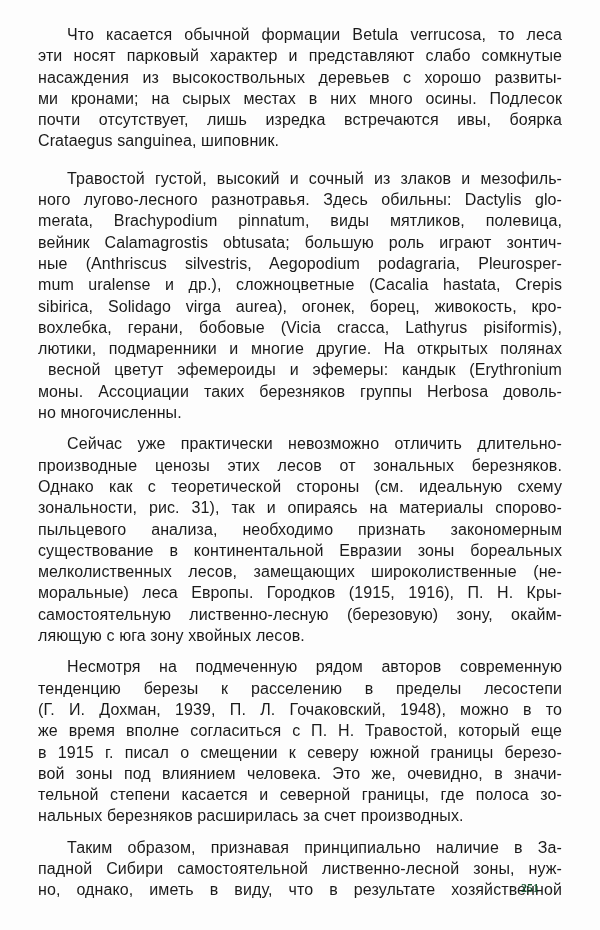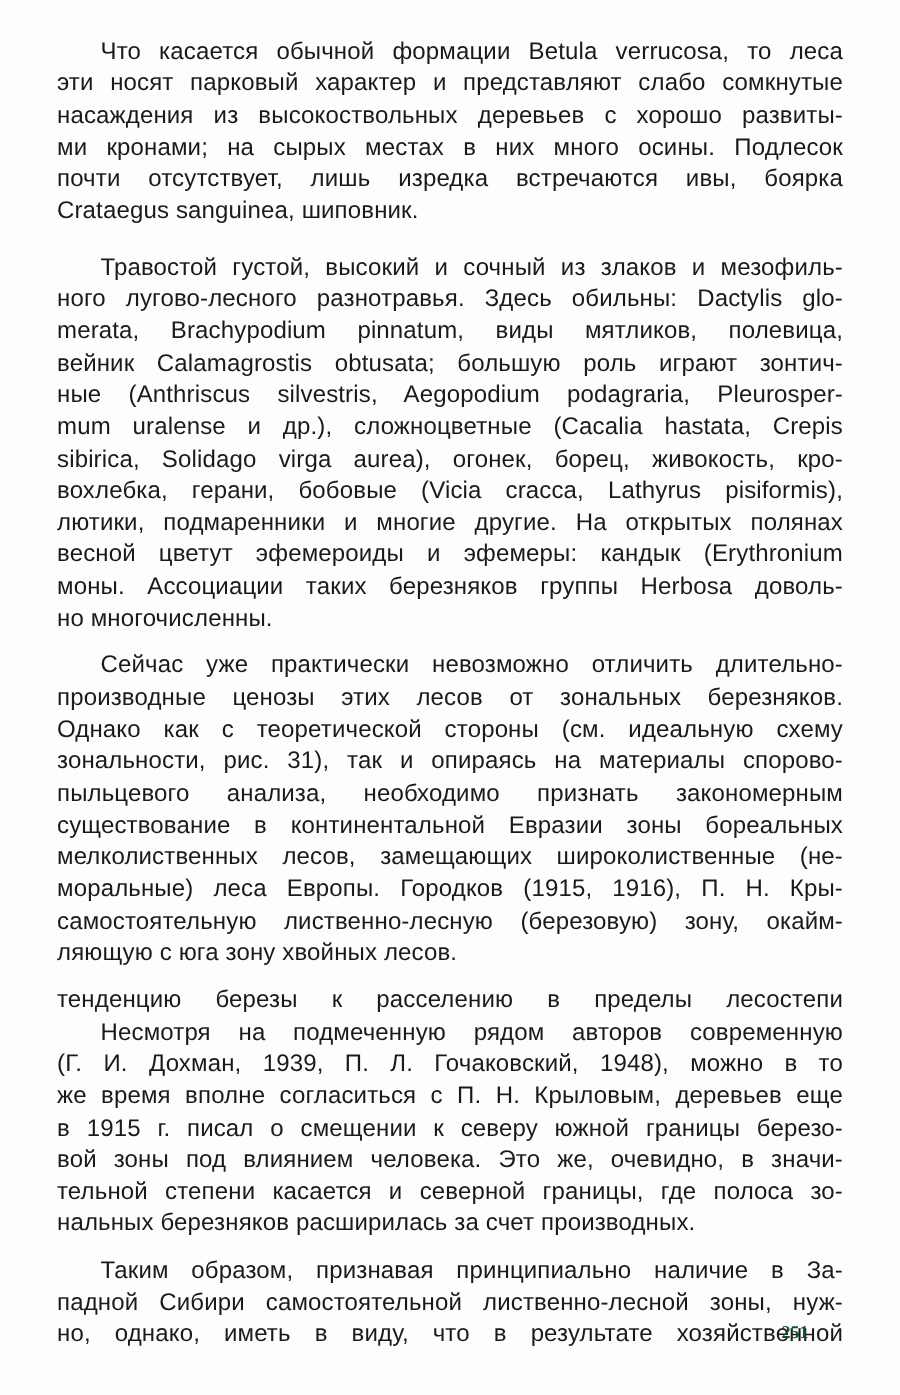--- a/index.html
+++ b/index.html
@@ -51,43 +51,43 @@
     <p class="para">
       <span class="line indent" style="white-space: nowrap; margin-top: 16px;">Травостой густой, высокий и сочный из злаков и мезофиль-</span>
       <span class="line" style="white-space: nowrap;">ного лугово-лесного разнотравья. Здесь обильны: Dactylis glo-</span>
       <span class="line" style="white-space: nowrap;">merata, Brachypodium pinnatum, виды мятликов, полевица,</span>
       <span class="line" style="white-space: nowrap;">вейник Calamagrostis obtusata; большую роль играют зонтич-</span>
       <span class="line" style="white-space: nowrap;">ные (Anthriscus silvestris, Aegopodium podagraria, Pleurosper-</span>
       <span class="line" style="white-space: nowrap;">mum uralense и др.), сложноцветные (Cacalia hastata, Crepis</span>
       <span class="line" style="white-space: nowrap;">sibirica, Solidago virga aurea), огонек, борец, живокость, кро-</span>
       <span class="line" style="white-space: nowrap;">вохлебка, герани, бобовые (Vicia cracca, Lathyrus pisiformis),</span>
       <span class="line" style="white-space: nowrap;">лютики, подмаренники и многие другие. На открытых полянах</span>
-      <span class="line" style="white-space: nowrap;">весной цветут эфемероиды и эфемеры: кандык (Erythronium</span>
+      <span class="line" style="white-space: nowrap; margin-left: 10px;">весной цветут эфемероиды и эфемеры: кандык (Erythronium</span>
       <span class="line" style="white-space: nowrap;">моны. Ассоциации таких березняков группы Herbosa доволь-</span>
       <span class="line last" style="white-space: nowrap;">но многочисленны.</span>
     </p>
 
     <p class="para">
       <span class="line indent" style="white-space: nowrap;">Сейчас уже практически невозможно отличить длительно-</span>
       <span class="line" style="white-space: nowrap;">производные ценозы этих лесов от зональных березняков.</span>
       <span class="line" style="white-space: nowrap;">Однако как с теоретической стороны (см. идеальную схему</span>
       <span class="line" style="white-space: nowrap;">зональности, рис. 31), так и опираясь на материалы спорово-</span>
       <span class="line" style="white-space: nowrap;">пыльцевого анализа, необходимо признать закономерным</span>
       <span class="line" style="white-space: nowrap;">существование в континентальной Евразии зоны бореальных</span>
       <span class="line" style="white-space: nowrap;">мелколиственных лесов, замещающих широколиственные (не-</span>
       <span class="line" style="white-space: nowrap;">моральные) леса Европы. Городков (1915, 1916), П. Н. Кры-</span>
       <span class="line" style="white-space: nowrap;">самостоятельную лиственно-лесную (березовую) зону, окайм-</span>
       <span class="line last" style="white-space: nowrap;">ляющую с юга зону хвойных лесов.</span>
     </p>
 
     <p class="para">
+      <span class="line indent" style="white-space: nowrap;">Несмотря на подмеченную рядом авторов современную</span>
       <span class="line" style="white-space: nowrap;">тенденцию березы к расселению в пределы лесостепи</span>
-      <span class="line indent" style="white-space: nowrap;">Несмотря на подмеченную рядом авторов современную</span>
       <span class="line" style="white-space: nowrap;">(Г. И. Дохман, 1939, П. Л. Гочаковский, 1948), можно в то</span>
-      <span class="line" style="white-space: nowrap;">же время вполне согласиться с П. Н. Крыловым, деревьев еще</span>
+      <span class="line" style="white-space: nowrap;">же время вполне согласиться с П. Н. Травостой, который еще</span>
       <span class="line" style="white-space: nowrap;">в 1915 г. писал о смещении к северу южной границы березо-</span>
       <span class="line" style="white-space: nowrap;">вой зоны под влиянием человека. Это же, очевидно, в значи-</span>
       <span class="line" style="white-space: nowrap;">тельной степени касается и северной границы, где полоса зо-</span>
       <span class="line last" style="white-space: nowrap;">нальных березняков расширилась за счет производных.</span>
     </p>
 
     <p class="para">
       <span class="line indent" style="white-space: nowrap;">Таким образом, признавая принципиально наличие в За-</span>
       <span class="line" style="white-space: nowrap;">падной Сибири самостоятельной лиственно-лесной зоны, нуж-</span>
       <span class="line" style="white-space: nowrap;">но, однако, иметь в виду, что в результате хозяйственной</span>

